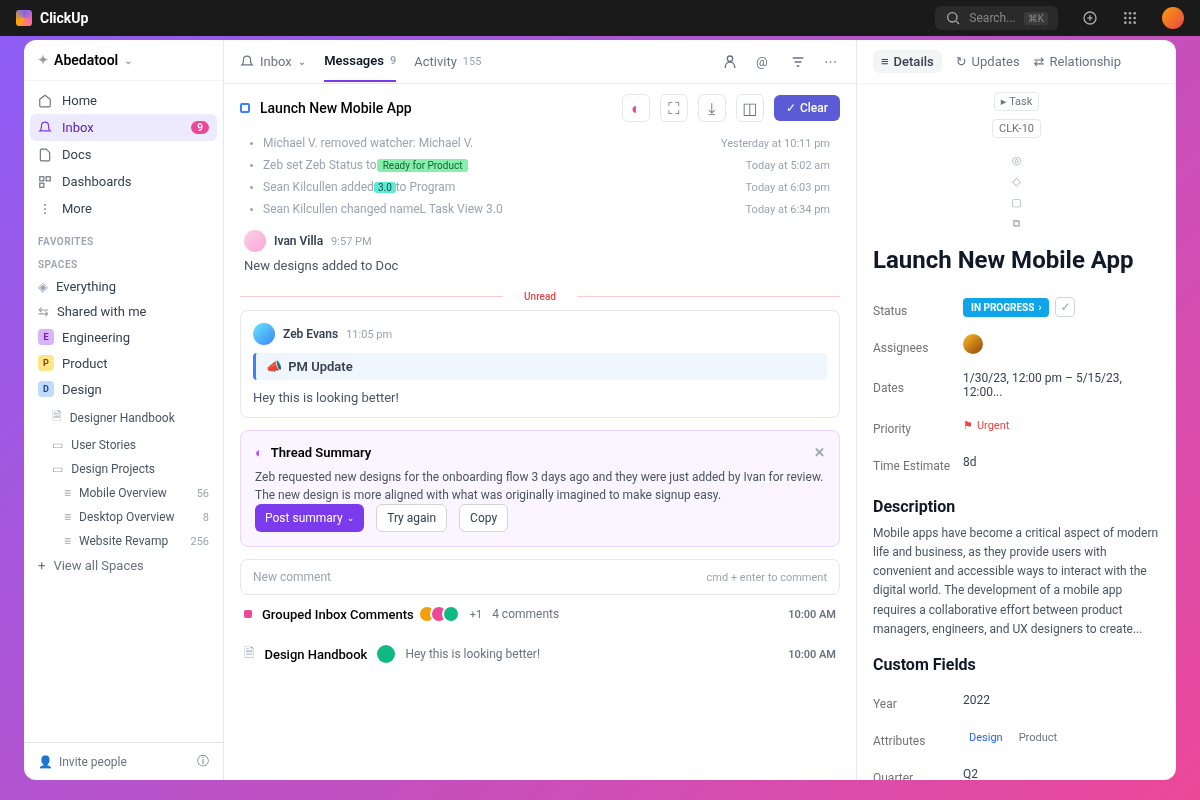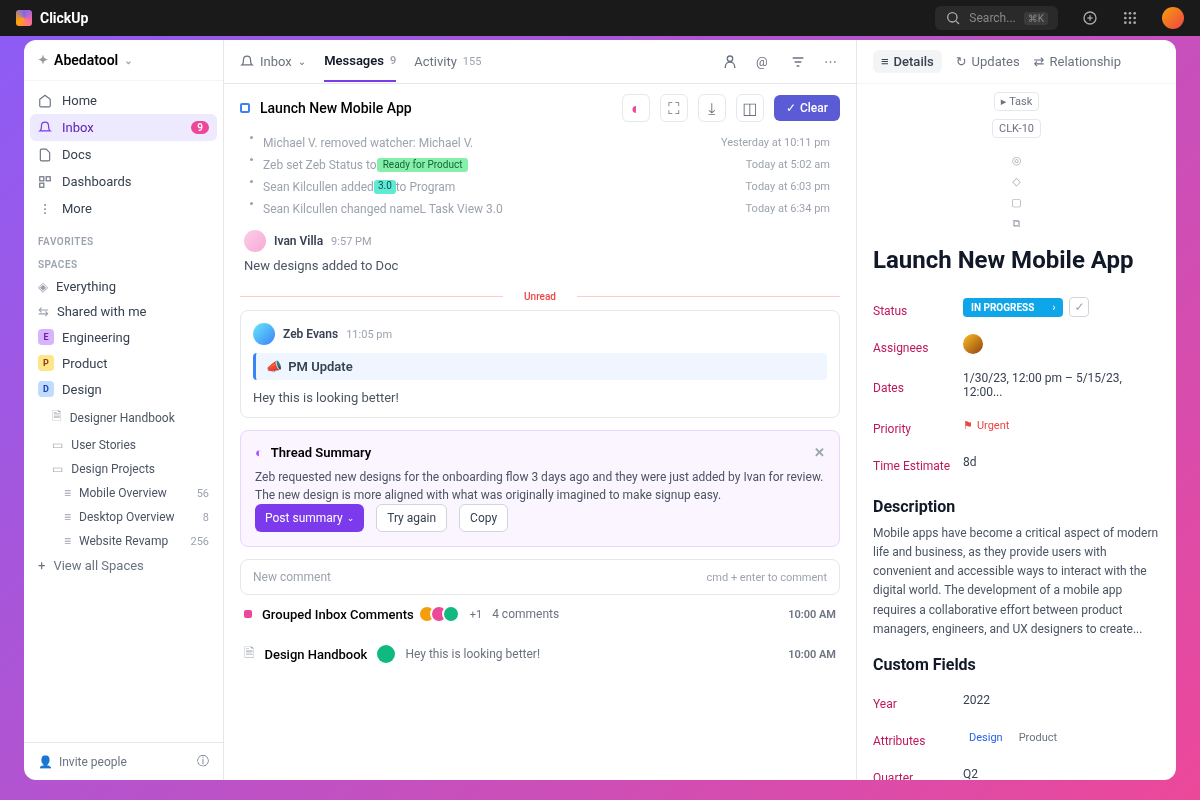--- a/index.html
+++ b/index.html
@@ -35,21 +35,21 @@
 .tab.active { color: #111827; border-bottom: 2px solid #7c3aed; font-weight: 600; }
 .tab .count { color: #9ca3af; font-size: 11px; }
 .header-spacer { flex: 1; }
 .header-icon { color: #6b7280; cursor: pointer; width: 16px; }
 .thread-header { display: flex; align-items: center; padding: 10px 16px; gap: 10px; }
 .task-dot { width: 10px; height: 10px; border: 2px solid #3b82f6; border-radius: 2px; }
 .thread-title { font-size: 14px; font-weight: 500; flex: 1; }
 .btn-icon-sm { width: 28px; height: 28px; border: 1px solid #e5e7eb; border-radius: 6px; display: flex; align-items: center; justify-content: center; cursor: pointer; color: #6b7280; background:#fff; }
 .btn-clear { background: #5b5bd6; color: #fff; border: none; border-radius: 6px; padding: 6px 12px; font-size: 12px; font-weight: 500; display: flex; align-items: center; gap: 4px; cursor: pointer; }
 .feed { flex: 1; overflow-y: auto; padding: 0 16px 16px; }
-.activity-row { display: flex; padding: 4px 10px; font-size: 12px; color: #9ca3af; }
+.activity-row { display: flex; align-items: center; padding: 4px 10px; font-size: 12px; color: #9ca3af; }
 .activity-row .dot { width: 3px; height: 3px; background: #9ca3af; border-radius: 50%; margin-right: 10px; }
 .activity-row .time { margin-left: auto; font-size: 11px; }
 .pill-green { background: #86efac; color: #166534; padding: 1px 6px; border-radius: 3px; font-size: 10px; }
 .pill-teal { background: #5eead4; color: #134e4a; padding: 0 4px; border-radius: 3px; font-size: 10px; }
 .comment-block { padding: 10px 4px; }
 .comment-head { display: flex; align-items: center; gap: 8px; font-size: 12px; }
 .avatar-sm { width: 22px; height: 22px; border-radius: 50%; }
 .author { font-weight: 600; color: #374151; }
 .comment-time { color: #9ca3af; font-size: 11px; }
 .comment-body { font-size: 13px; color: #4b5563; margin-top: 6px; }
@@ -74,23 +74,23 @@
 .avatar-stack .avatar-sm { margin-left: -6px; border: 2px solid #fff; width:18px; height:18px; }
 .details { width: 320px; border-left: 1px solid #e5e7eb; display: flex; flex-direction: column; }
 .details-tabs { display: flex; gap: 14px; padding: 10px 16px; border-bottom: 1px solid #f3f4f6; font-size: 13px; }
 .details-tab { display: flex; align-items: center; gap: 5px; color: #6b7280; cursor: pointer; }
 .details-tab.active { background: #f3f4f6; padding: 4px 8px; border-radius: 6px; color: #374151; font-weight: 500; }
 .details-meta { padding: 8px 16px; display: flex; align-items: center; gap: 8px; font-size: 11px; flex-direction: column; }
 .meta-chip { border: 1px solid #e5e7eb; border-radius: 4px; padding: 2px 6px; color: #6b7280; }
 .details-body { padding: 8px 16px 16px; overflow-y: auto; }
 .details-title { font-size: 24px; font-weight: 700; color: #111827; margin-bottom: 14px; line-height:1.2; }
 .field-row { display: flex; align-items: center; padding: 8px 0; font-size: 12px; }
-.field-label { width: 90px; color: #be185d; margin-top: 7px; }
+.field-label { width: 90px; color: #737373; margin-top: 7px; }
 .field-value { color: #374151; flex:1; }
-.status-pill { background: #0ea5e9; color: #fff; font-size: 10px; font-weight: 700; padding: 4px 8px; border-radius: 4px; display:inline-flex; align-items:center; gap:18px; }
+.status-pill { background: #0ea5e9; color: #fff; font-size: 10px; font-weight: 700; padding: 4px 8px; border-radius: 4px; display:inline-flex; align-items:center; gap:4px; }
 .check-box { width:20px; height:20px; border:1px solid #d1d5db; border-radius:4px; margin-left:6px; display:inline-flex; align-items:center; justify-content:center; color:#9ca3af; }
 .priority-flag { color: #ef4444; font-size: 11px; display:flex; align-items:center; gap:4px; }
 .section-h { font-size: 16px; font-weight: 700; margin: 16px 0 8px; color:#111827; }
 .desc-text { font-size: 12px; color: #4b5563; line-height: 1.6; }
 .cf-tag { font-size: 11px; padding: 2px 6px; border-radius: 4px; margin-right: 4px; }
 .cf-tag.blue { color: #2563eb; }
 .cf-tag.gray { color: #6b7280; }
 svg { display: block; }
 </style>
 </head>

